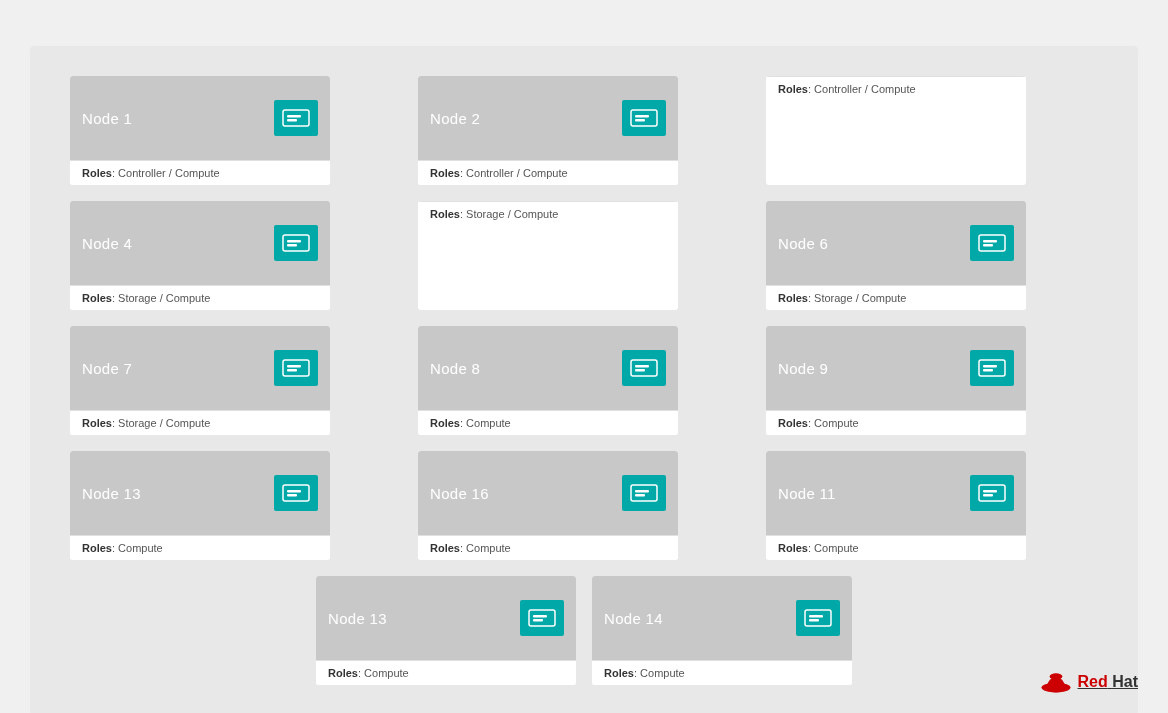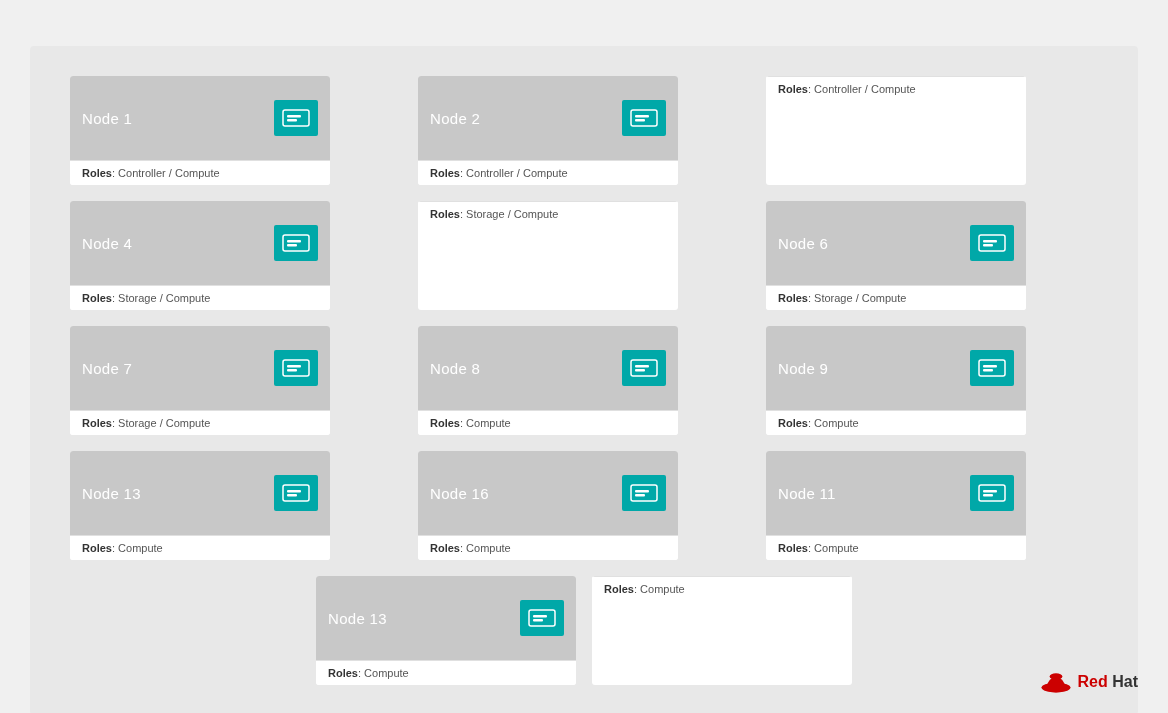--- a/index.html
+++ b/index.html
@@ -86,20 +86,21 @@
       gap: 6px;
     }
     .redhat-hat {
       width: 32px;
       height: 26px;
     }
     .redhat-text {
       font-size: 16px;
       font-weight: 700;
       color: #333;
+      text-decoration: underline;
     }
     .redhat-text span {
       color: #cc0000;
     }
     .bottom-row {
       display: flex;
       justify-content: center;
       gap: 16px;
       padding: 0 50px;
     }
@@ -287,20 +288,30 @@
     <rect x="5" y="6" width="14" height="2.5" rx="1" fill="white"></rect>
     <rect x="5" y="10" width="10" height="2.5" rx="1" fill="white"></rect>
   </svg>
       </div>
     </div>
     <div class="node-card-footer">
       <span>Roles</span>: Compute
     </div>
   </div>
       <div class="node-card">
+    <div class="node-card-header">
+      <span class="node-name">Node 14</span>
+      <div class="node-icon">
+        <svg viewBox="0 0 28 18" xmlns="http://www.w3.org/2000/svg">
+    <rect x="1" y="1" width="26" height="16" rx="2" fill="none" stroke="white" stroke-width="1.5"></rect>
+    <rect x="5" y="6" width="14" height="2.5" rx="1" fill="white"></rect>
+    <rect x="5" y="10" width="10" height="2.5" rx="1" fill="white"></rect>
+  </svg>
+      </div>
+    </div>
     <div class="node-card-footer">
       <span>Roles</span>: Compute
     </div>
   </div>
     </div>
 </div>
 
 <div class="redhat-logo">
   <svg class="redhat-hat" viewBox="0 0 40 30" xmlns="http://www.w3.org/2000/svg">
     <ellipse cx="20" cy="22" rx="18" ry="6" fill="#cc0000"></ellipse>

